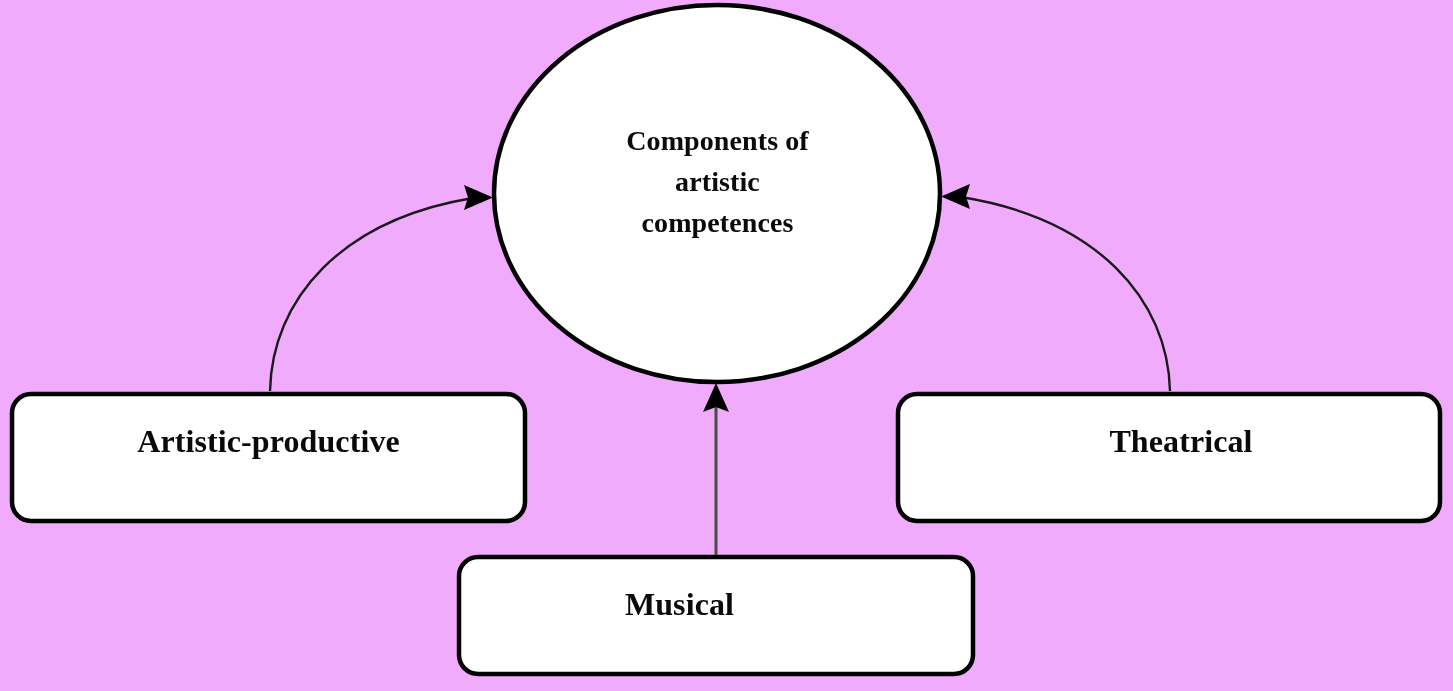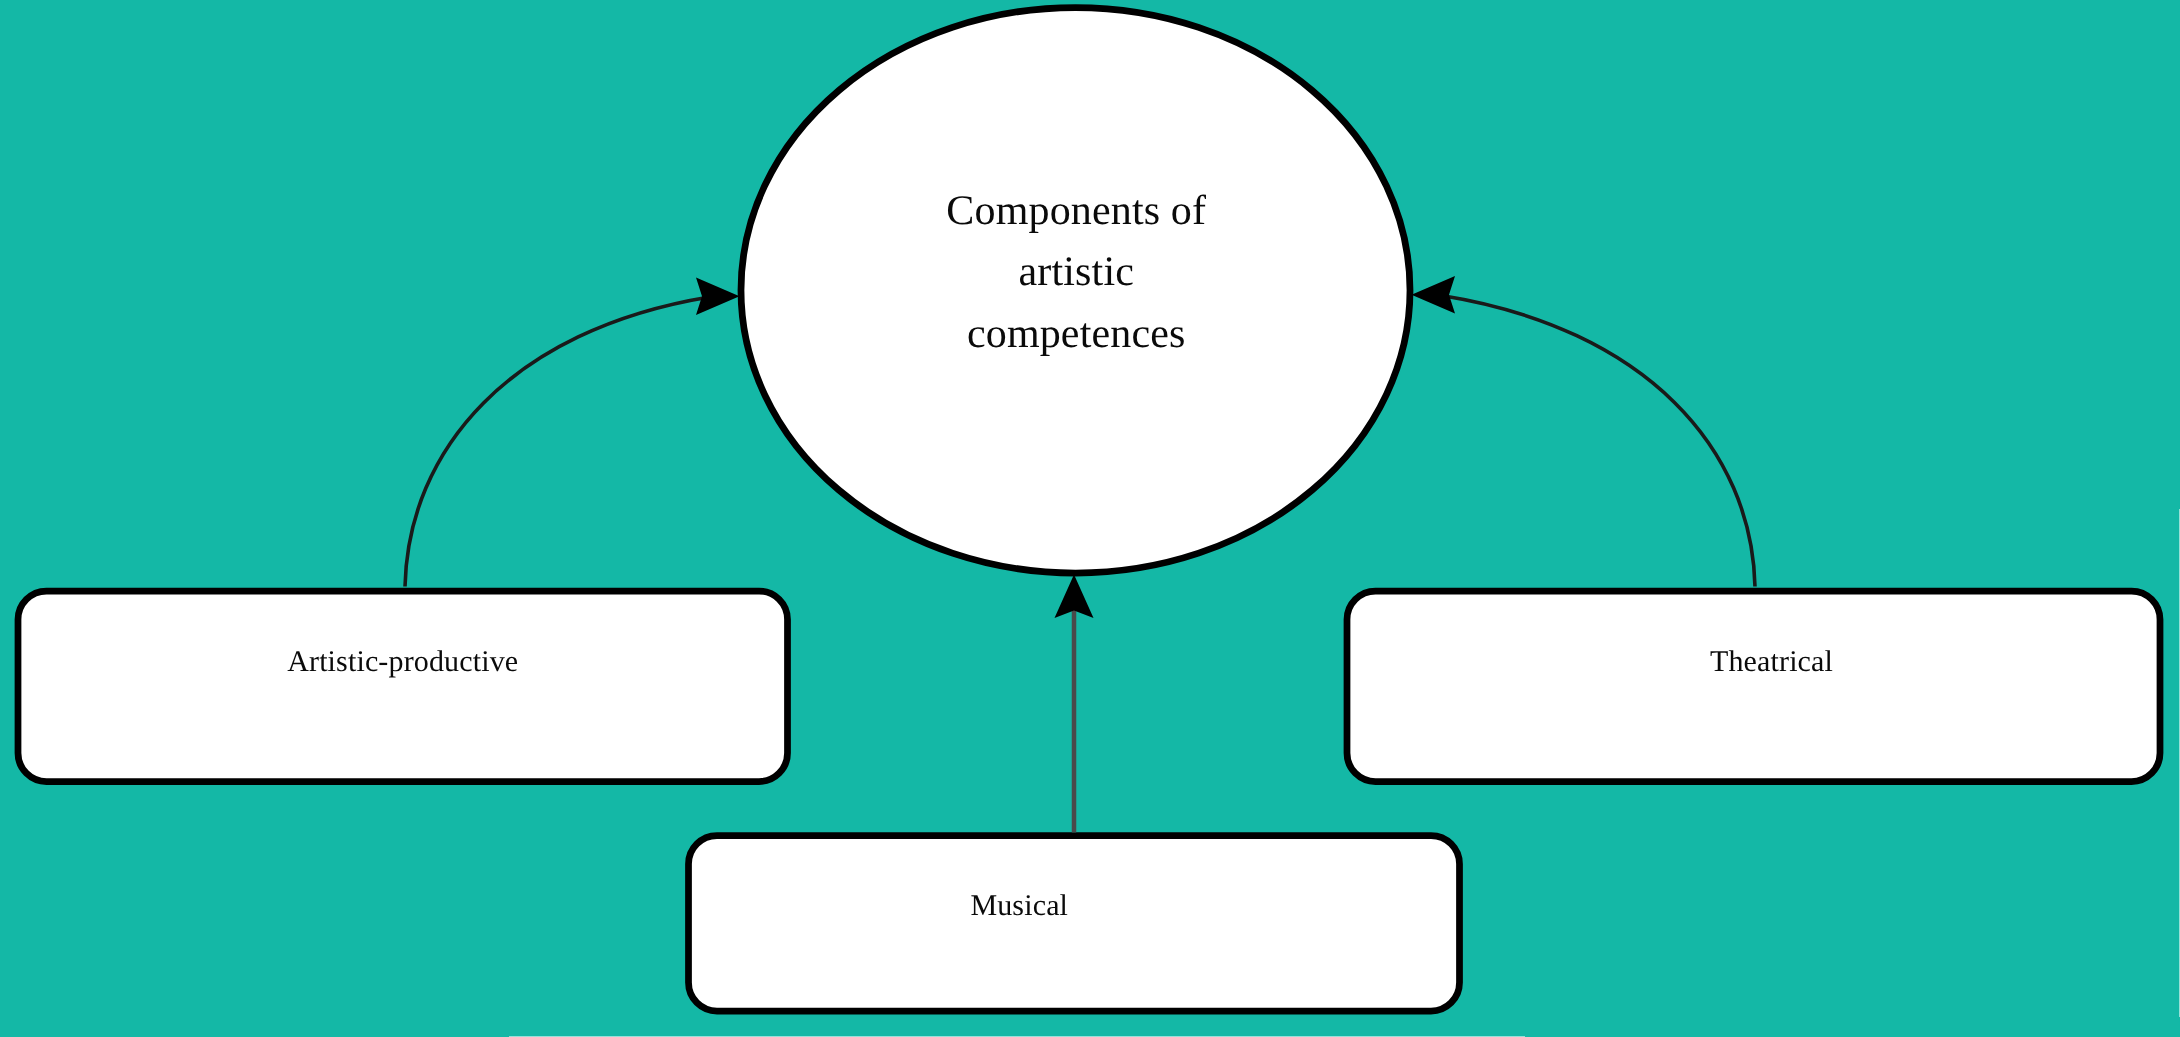--- a/index.html
+++ b/index.html
@@ -4,37 +4,38 @@
 <style>
   html, body {
     margin: 0;
     padding: 0;
     background: #ffffff;
   }
   #canvas {
     position: relative;
     width: 1453px;
     height: 691px;
-    background: #14b8a6;
+    background: #f0abfc;
     overflow: hidden;
     font-family: "Liberation Serif", "DejaVu Serif", serif;
+    font-weight: bold;
   }
   #diagram-svg {
     position: absolute;
     left: 0;
     top: 0;
     width: 1453px;
     height: 691px;
   }
   .node-label {
     position: absolute;
     text-align: center;
     color: #0a0a0a;
     font-family: "Liberation Serif", "DejaVu Serif", serif;
-    font-size: 20px;
+    font-size: 32px;
     line-height: 34px;
     white-space: pre-line;
     letter-spacing: 0.1px;
     user-select: none;
   }
   #center-label {
     left: 565px;
     top: 120px;
     width: 305px;
     font-size: 28px;

